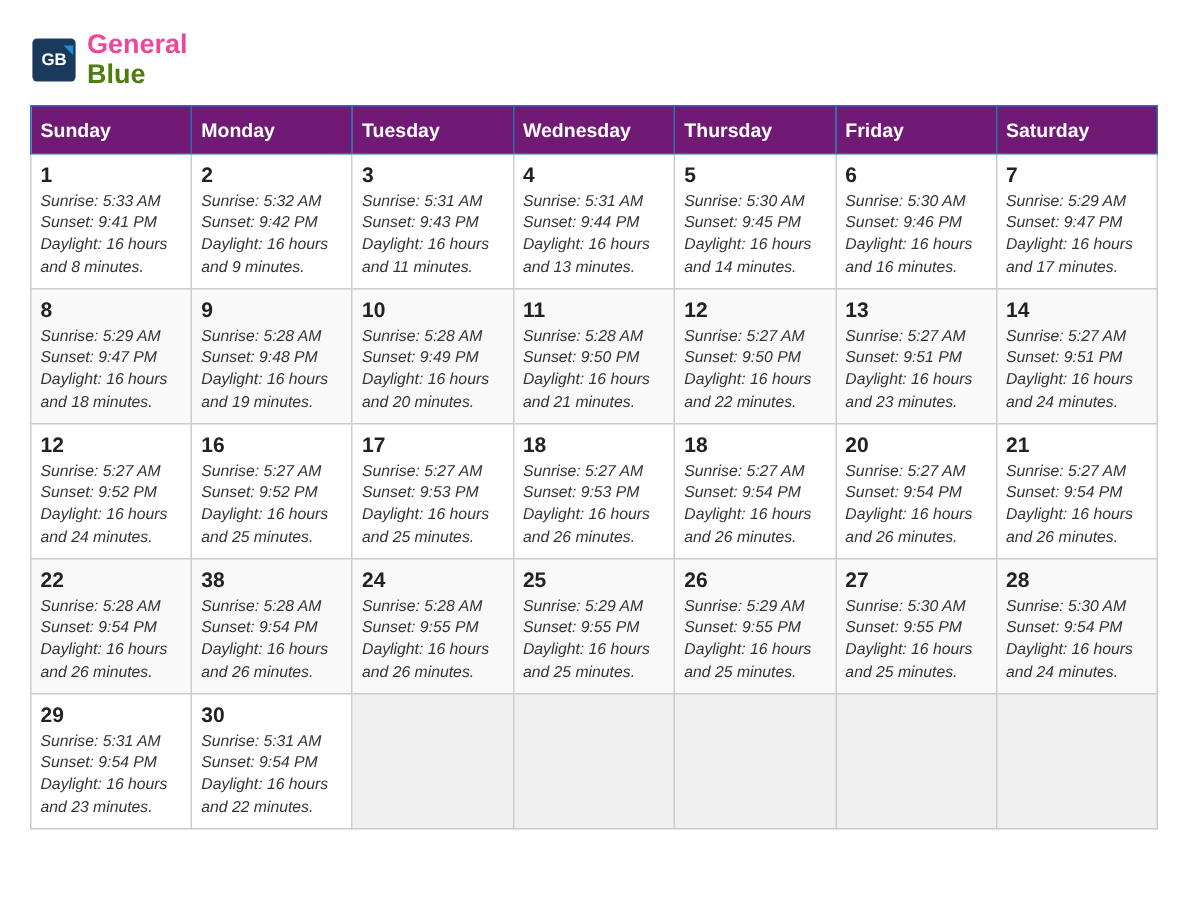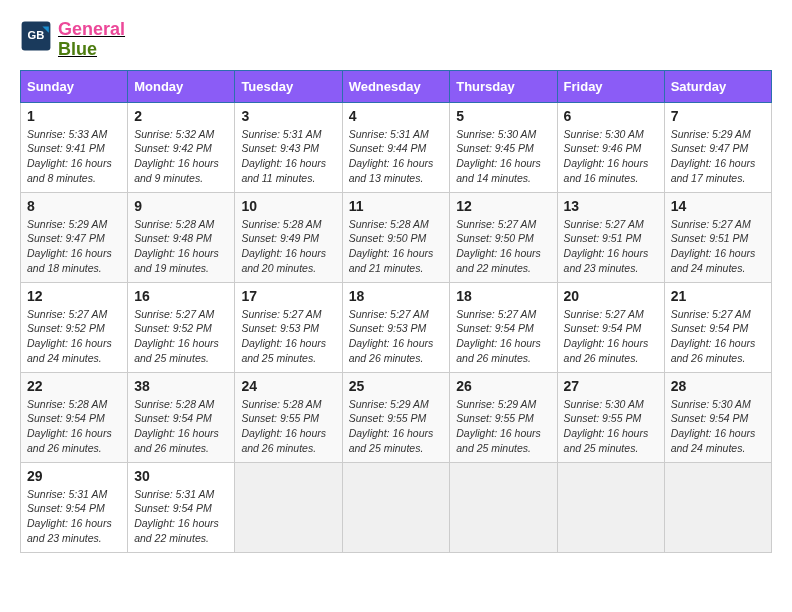--- a/index.html
+++ b/index.html
@@ -11,23 +11,22 @@
       padding: 20px;
     }
     .header-area {
       display: flex;
       justify-content: space-between;
       align-items: flex-start;
       margin-bottom: 10px;
     }
     .logo {
       display: flex;
-      align-items: flex-start;
+      align-items: center;
       gap: 6px;
-      text-decoration: underline;
     }
     .logo-text {
       font-size: 18px;
       font-weight: bold;
       color: #1a3a5c;
       line-height: 1.1;
     }
     .logo-text span {
       color: #ec4899;
     }
@@ -46,21 +45,21 @@
     .location-title {
       font-size: 16px;
       color: #333;
     }
     .calendar-table {
       width: 100%;
       border-collapse: collapse;
       font-size: 11px;
     }
     .calendar-table thead tr th {
-      background-color: #8b5cf6;
+      background-color: #701a75;
       color: #fff;
       padding: 8px 6px;
       text-align: left;
       font-size: 13px;
       font-weight: bold;
       border: 1px solid #2c6fad;
     }
     .calendar-table tbody tr td {
       border: 1px solid #ccc;
       vertical-align: top;

